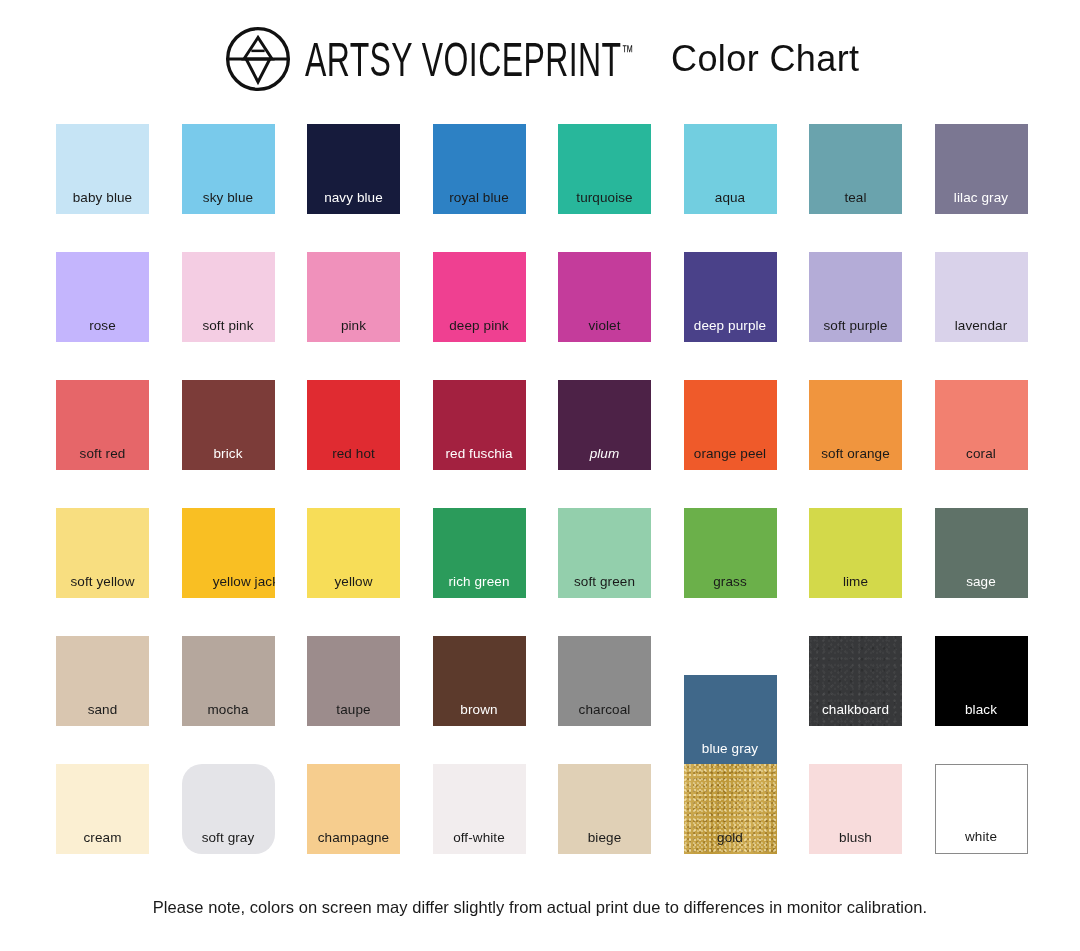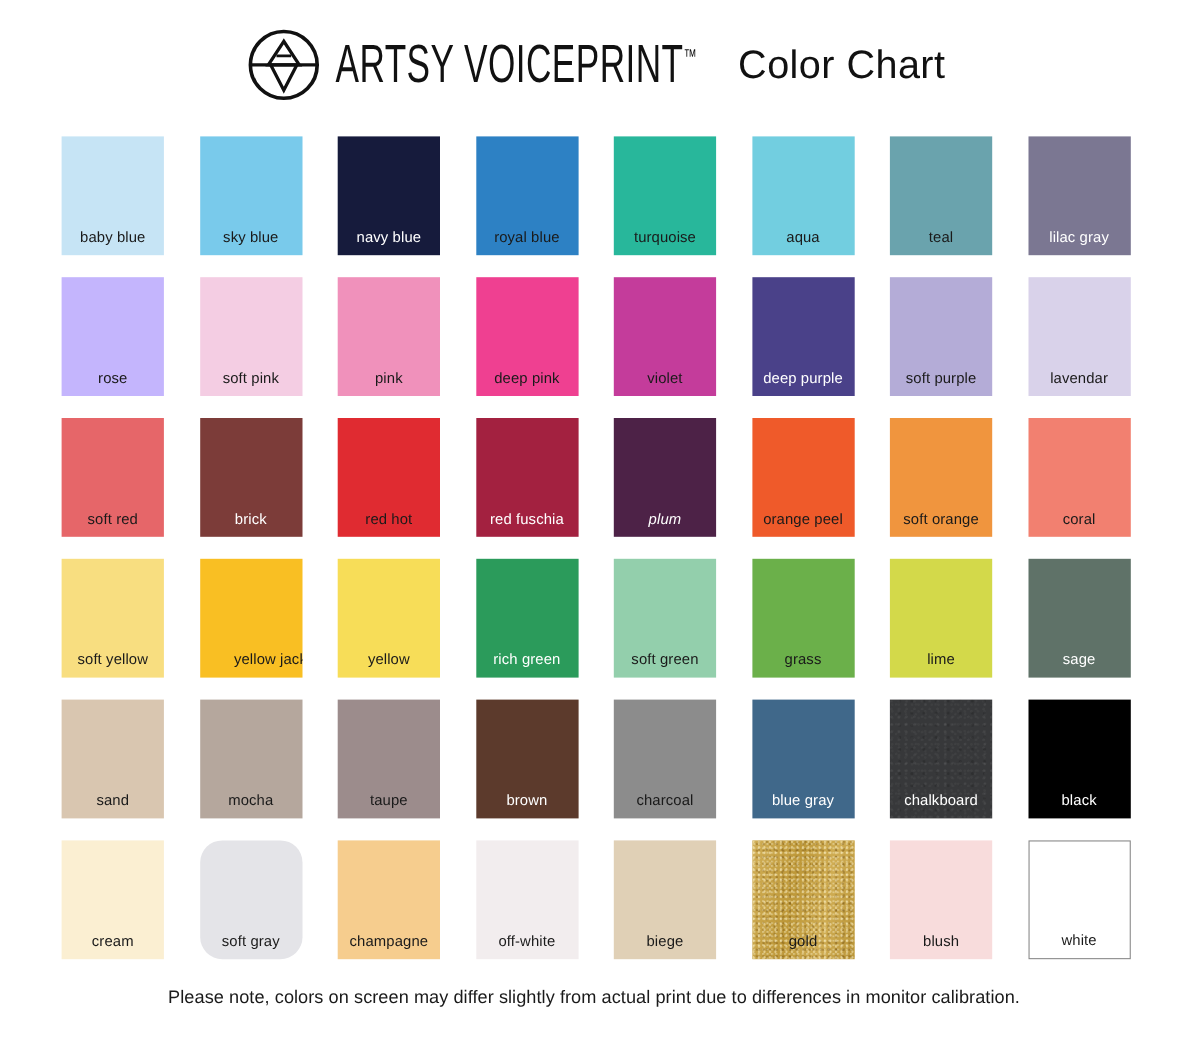--- a/index.html
+++ b/index.html
@@ -64,21 +64,21 @@
     width: 968px;
     display: grid;
     grid-template-columns: repeat(8, 93px);
     grid-auto-rows: 90px;
     column-gap: 32.5px;
     row-gap: 38px;
   }
   .swatch {
     position: relative;
     width: 93px;
-    height: 108px;
+    height: 90px;
     box-sizing: border-box;
     overflow: hidden;
   }
   .swatch-label {
     position: absolute;
     left: 0;
     right: 0;
     bottom: 8px;
     text-align: center;
     font-size: 13.5px;
@@ -252,21 +252,21 @@
     </div>
     <div class="swatch" style="background: rgb(156, 140, 140); padding-left: 12px;">
       <div class="swatch-label">taupe</div>
     </div>
     <div class="swatch light-text" style="background: rgb(92, 58, 44);">
       <div class="swatch-label">brown</div>
     </div>
     <div class="swatch" style="background: rgb(140, 140, 140);">
       <div class="swatch-label">charcoal</div>
     </div>
-    <div class="swatch light-text" style="background: rgb(64, 104, 138);">
+    <div class="swatch light-text" style="background: rgb(64, 104, 138); margin-top: 39px;">
       <div class="swatch-label">blue gray</div>
     </div>
     <div class="swatch light-text tex-chalk" style="background: rgb(55, 56, 58);">
       <div class="swatch-label">chalkboard</div>
     </div>
     <div class="swatch light-text" style="background: rgb(0, 0, 0);">
       <div class="swatch-label">black</div>
     </div>
     <div class="swatch" style="background: rgb(251, 239, 210);">
       <div class="swatch-label">cream</div>

